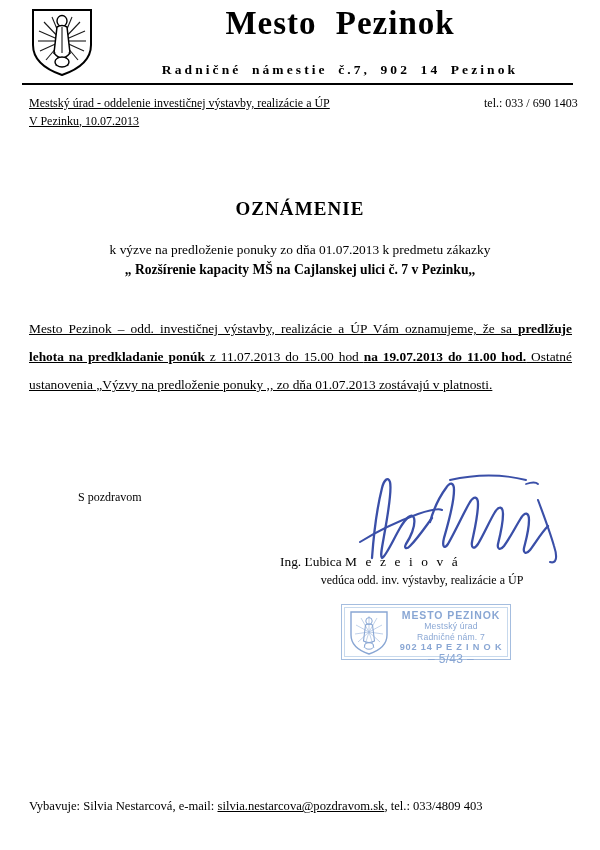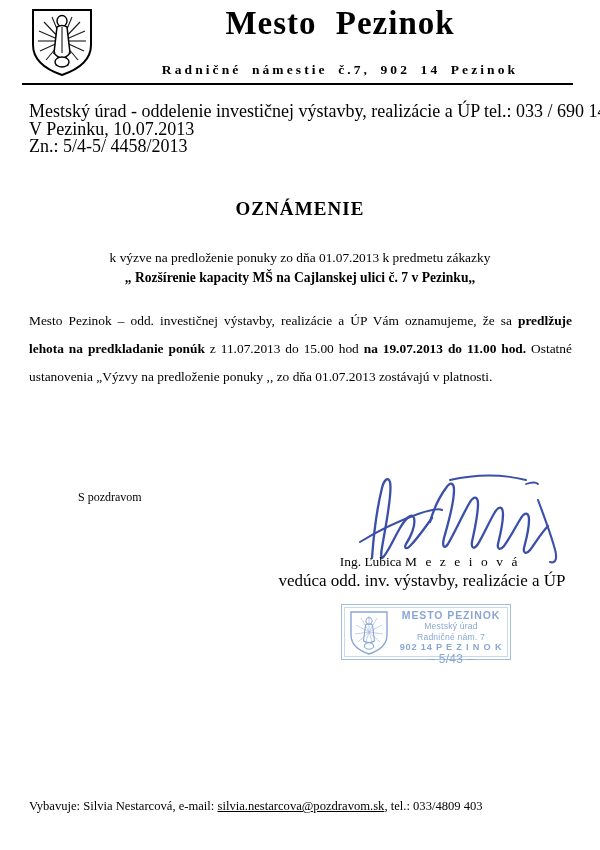--- a/index.html
+++ b/index.html
@@ -67,24 +67,25 @@
     top: 83px;
     width: 551px;
     height: 0;
     border-top: 2.4px solid #000;
   }
 
   
   .meta {
     position: absolute;
     left: 29px;
-    top: 103px;
+    top: 95px;
     width: 545px;
-    font-size: 18px;
+    font-size: 12px;
     line-height: 17.5px;
+    text-decoration: underline;
   }
   .meta-row {
     position: relative;
     white-space: nowrap;
   }
   .meta-tel {
     position: absolute;
     left: 455px;
     top: 0;
   }
@@ -103,37 +104,37 @@
 
   
   .subject {
     position: absolute;
     left: 40px;
     top: 240px;
     width: 520px;
     text-align: center;
     font-size: 13.4px;
     line-height: 20px;
-    margin-top: 8px;
   }
   .subject-line2 {
     font-weight: bold;
     font-size: 13.6px;
   }
 
   
   .body-text {
     position: absolute;
     left: 29px;
-    top: 307px;
+    top: 315px;
     width: 543px;
     font-size: 13.4px;
     line-height: 28px;
     text-align: justify;
     text-justify: inter-word;
+    text-decoration: underline;
   }
   .body-text b { font-weight: bold; }
 
   
   .closing {
     position: absolute;
     left: 78px;
     top: 490px;
     font-size: 12px;
     text-align: center;
@@ -147,32 +148,31 @@
     width: 250px;
     height: 95px;
   }
   .signature-wrap svg { display: block; }
 
   .sign-name {
     position: absolute;
     left: 280px;
     top: 552px;
     width: 300px;
-    text-align: center;
     font-size: 13.4px;
     line-height: 19px;
   }
   .sign-surname { letter-spacing: 2.6px; }
   .sign-role {
     position: absolute;
     left: 272px;
     top: 571px;
     width: 300px;
     text-align: center;
-    font-size: 17px;
+    font-size: 12px;
     line-height: 19px;
   }
 
   
   .stamp {
     position: absolute;
     left: 341px;
     top: 604px;
     width: 170px;
     height: 56px;
@@ -284,21 +284,20 @@
   </div>
 
   <div class="rule"></div>
 
   <div class="meta">
     <div class="meta-row">
       <span>Mestský úrad  - oddelenie investičnej výstavby, realizácie a ÚP</span>
       <span class="meta-tel">tel.:  033 / 690 1403</span>
     </div>
     <div class="meta-row">V Pezinku,  10.07.2013</div>
-    <div class="meta-row">Zn.: 5/4-5/ 4458/2013</div>
   </div>
 
   <div class="doc-title">OZNÁMENIE</div>
 
   <div class="subject">
     <div>k výzve na predloženie ponuky zo dňa 01.07.2013 k predmetu zákazky</div>
     <div class="subject-line2">„ Rozšírenie kapacity MŠ na Cajlanskej ulici č. 7 v Pezinku,,</div>
   </div>
 
   <div class="body-text">

